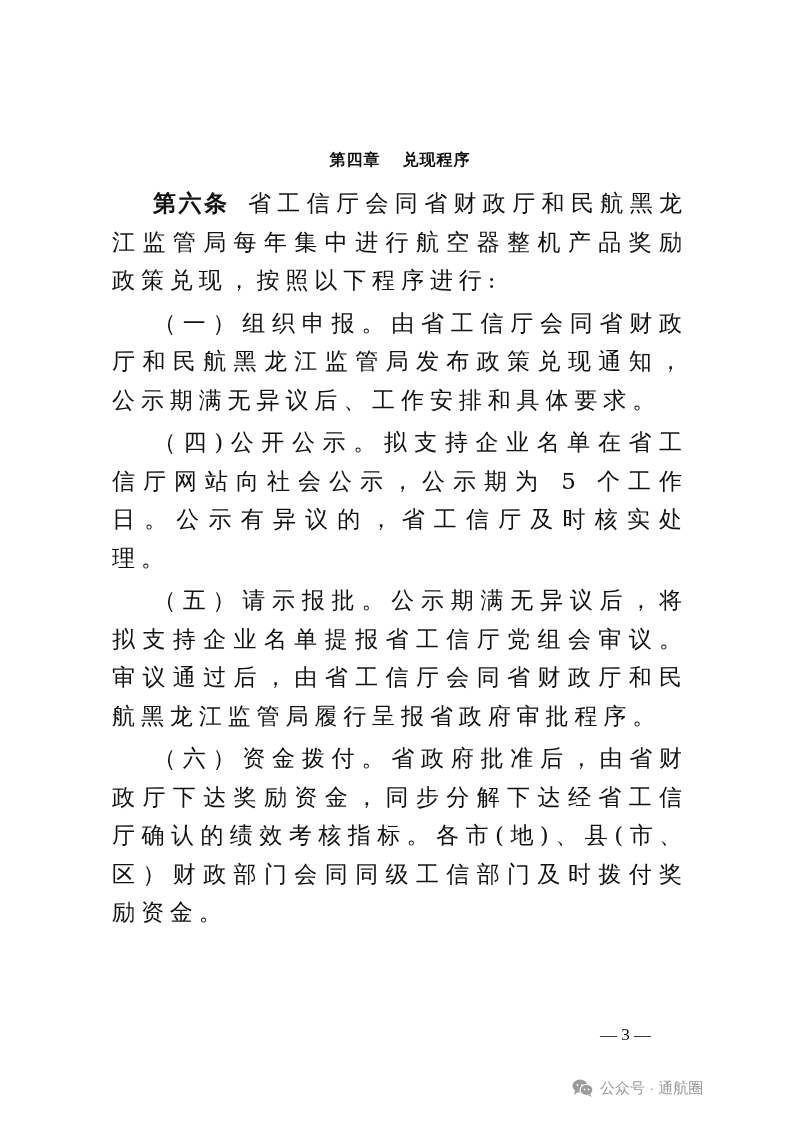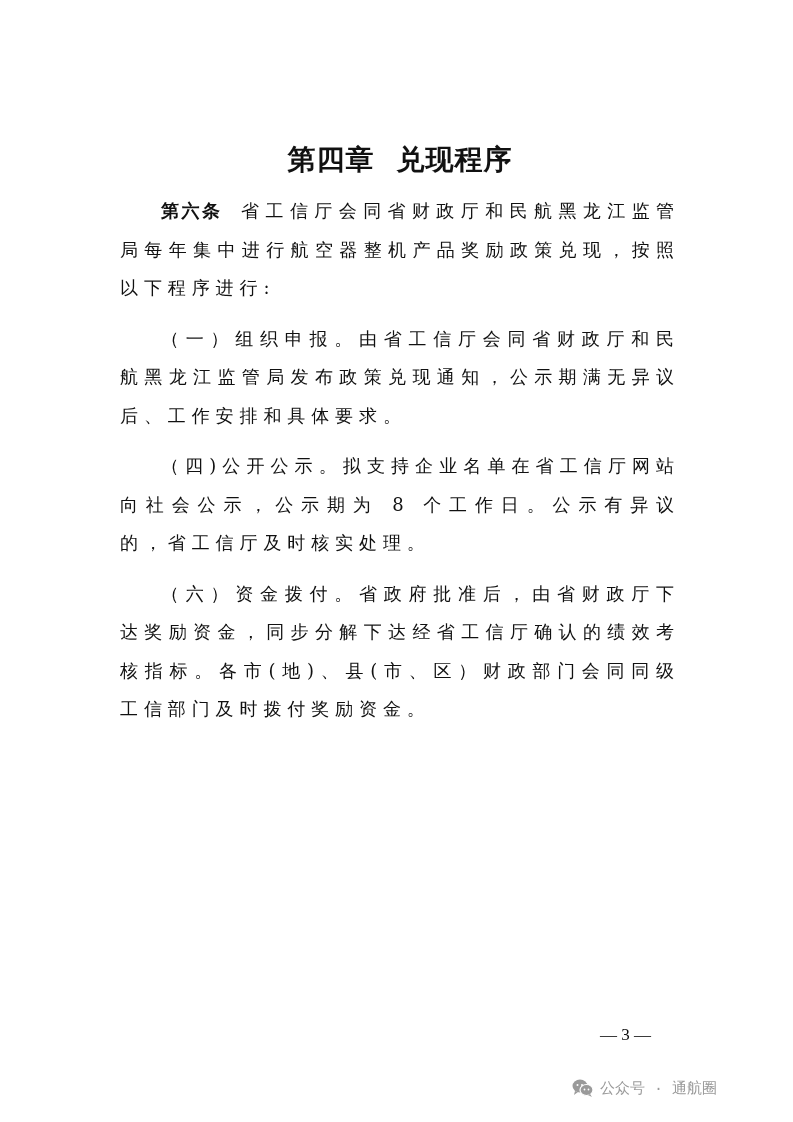--- a/index.html
+++ b/index.html
@@ -1,44 +1,45 @@
 <!DOCTYPE html>
 <html><head>
 <meta charset="utf-8">
 <style>
   html, body { margin: 0; padding: 0; background: #ffffff; }
   body { width: 793px; height: 1122px; position: relative; overflow: hidden;
          font-family: "DejaVu Serif", "Liberation Serif", serif; color: #111; }
   .page { position: absolute; left: 108px; top: 140px; width: 584px; }
   .chapter-title { text-align: center; font-family: "DejaVu Sans", sans-serif; font-weight: bold;
-                   font-size: 28px; height: 40px; line-height: 40px; letter-spacing: 1px; }
+                   font-size: 16px; height: 40px; line-height: 40px; letter-spacing: 1px; }
   .chapter-title .sp { display: inline-block; width: 22px; }
-  .para { font-size: 18px; line-height: 38.5px; letter-spacing: 5.9px; margin: 12px;
+  .para { font-size: 23px; line-height: 38.5px; letter-spacing: 5.9px; margin: 4px;
           text-align: justify; text-align-last: left; }
   .para.indent { text-indent: 41px; }
   .article-label { font-family: "DejaVu Sans", sans-serif; font-weight: bold; letter-spacing: 2px; }
   .article-gap { display: inline-block; width: 18px; }
   .page-number { position: absolute; left: 600px; top: 1025px; font-size: 17px;
                  font-family: "Liberation Serif", serif; color: #111; white-space: nowrap; }
   .watermark { position: absolute; left: 572px; top: 1078px; display: flex; align-items: center;
-               color: #9a9a9a; font-family: Liberation Mono, monospace; font-size: 15px; gap: 6px; }
+               color: #9a9a9a; font-family: Liberation Sans, sans-serif; font-size: 15px; gap: 6px; }
   .watermark svg { display: block; }
 </style>
 </head>
 <body>
 
 <div class="page">
   <div class="chapter-title">
     <span>第四章</span><span class="sp"></span><span>兑现程序</span>
   </div>
 
   <p class="para indent"><span class="article-label">第六条</span><span class="article-gap"></span><span>省工信厅会同省财政厅和民航黑龙江监管局每年集中进行航空器整机产品奖励政策兑现，按照以下程序进行:</span></p>
 
   <p class="para indent">（一）组织申报。由省工信厅会同省财政厅和民航黑龙江监管局发布政策兑现通知，公示期满无异议后、工作安排和具体要求。</p>
-  <p class="para indent">（四)公开公示。拟支持企业名单在省工信厅网站向社会公示，公示期为 8 个工作日。公示有异议的，省工信厅及时核实处理。</p>
+  <p class="para indent">（四)公开公示。拟支持企业名单在省工信厅网站向社会公示，公示期为 5 个工作日。公示有异议的，省工信厅及时核实处理。</p>
+  <p class="para indent">（五）请示报批。公示期满无异议后，将拟支持企业名单提报省工信厅党组会审议。审议通过后，由省工信厅会同省财政厅和民航黑龙江监管局履行呈报省政府审批程序。</p>
   <p class="para indent">（六）资金拨付。省政府批准后，由省财政厅下达奖励资金，同步分解下达经省工信厅确认的绩效考核指标。各市(地)、县(市、区）财政部门会同同级工信部门及时拨付奖励资金。</p>
 </div>
 
 <div class="page-number">— 3 —</div>
 
 <div class="watermark">
   <span>
     <svg width="22" height="20" viewBox="0 0 22 20">
       <ellipse cx="8" cy="8" rx="7.5" ry="6.5" fill="#9a9a9a"></ellipse>
       <path d="M3 13 L2 17 L6 14 Z" fill="#9a9a9a"></path>

